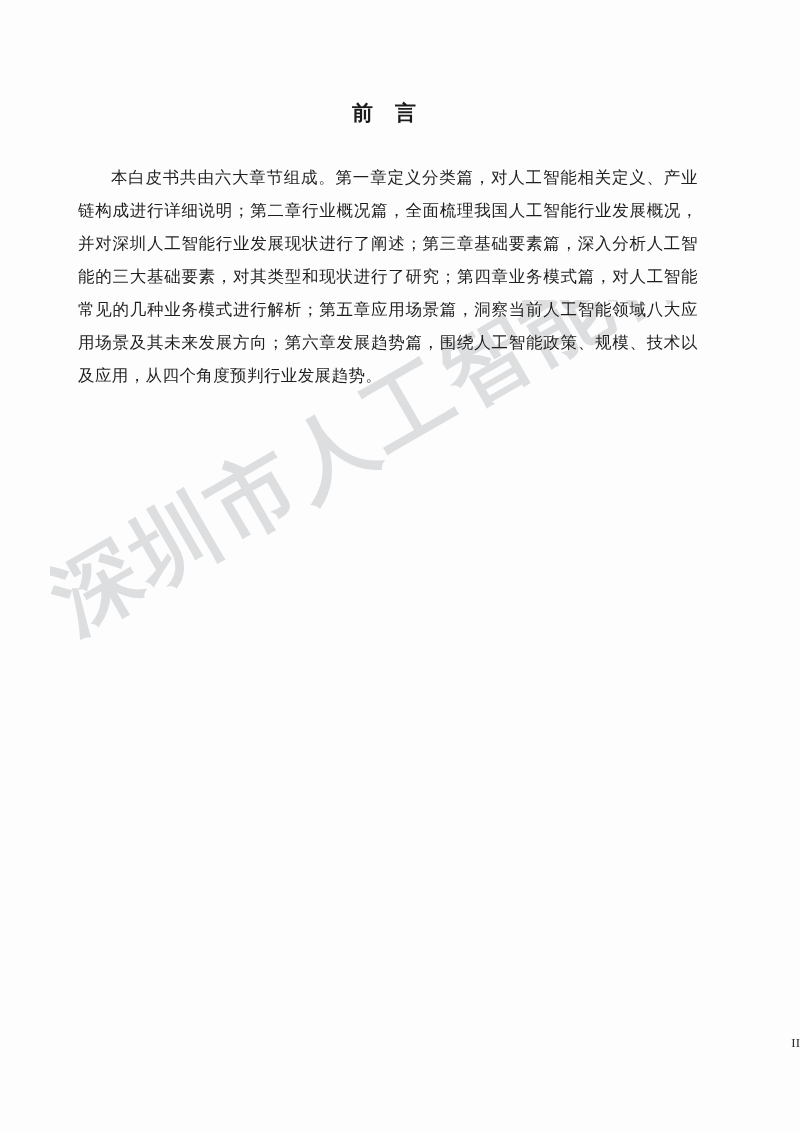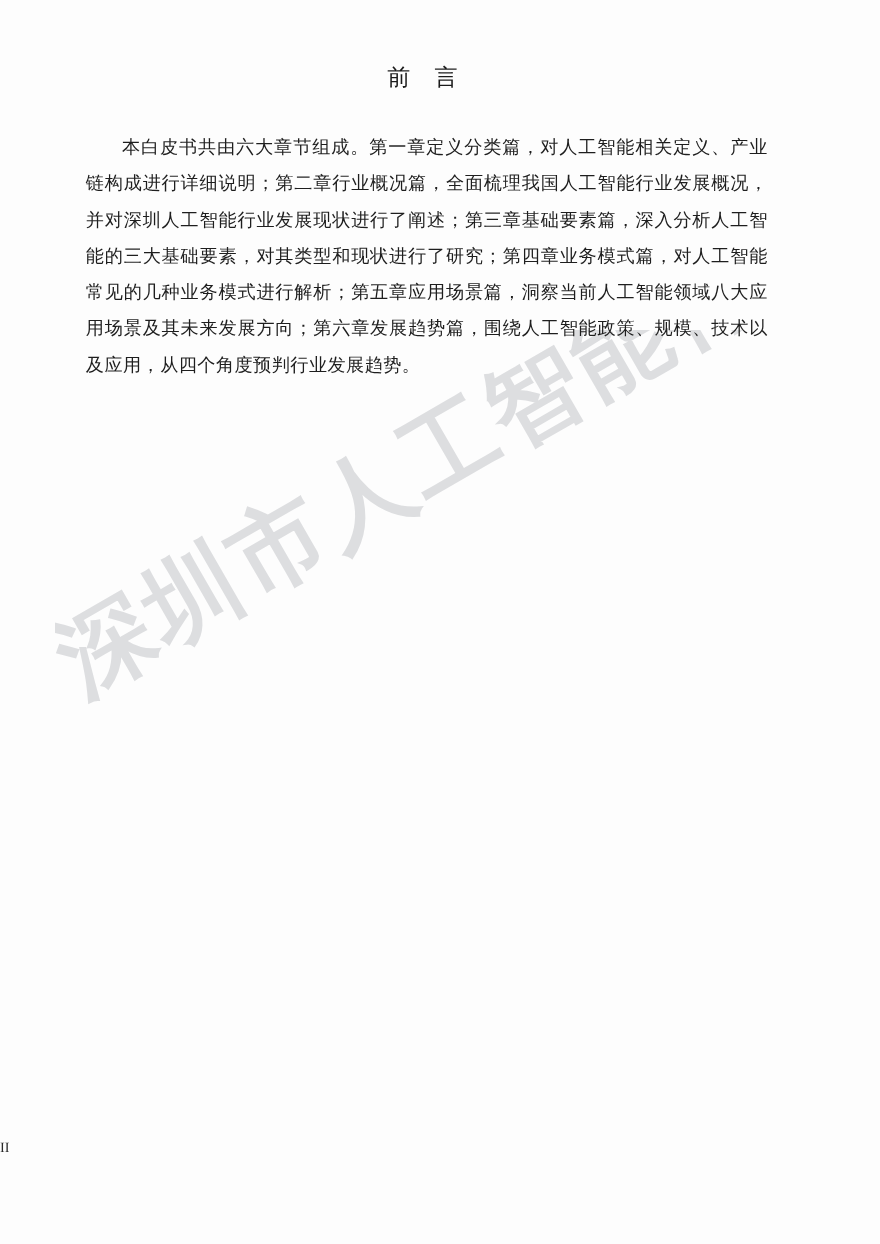--- a/index.html
+++ b/index.html
@@ -19,24 +19,24 @@
   }
   .page-inner {
     position: absolute;
     left: 78px;
     top: 0;
     width: 620px;
     height: 1131px;
   }
   .doc-title {
     margin: 0;
-    padding-top: 56px;
+    padding-top: 99px;
     text-align: center;
     font-size: 21px;
-    font-weight: normal;
+    font-weight: bold;
     letter-spacing: 8px;
     color: #1b1b1b;
     font-family: "Liberation Sans", sans-serif;
   }
   .body-block {
     margin-top: 34px;
   }
   p.para {
     margin: 0 0 21px 0;
     font-size: 16.5px;
@@ -51,21 +51,21 @@
     margin-bottom: 0;
   }
   .bold-inline {
     font-weight: bold;
   }
   .page-number {
     position: absolute;
     left: 0;
     right: 0;
     top: 1035px;
-    text-align: left;
+    text-align: right;
     font-size: 13px;
     color: #2a2a2a;
     font-family: "Liberation Serif", serif;
   }
   
   .watermark {
     position: absolute;
     left: 50px;
     top: 300px;
     width: 700px;

